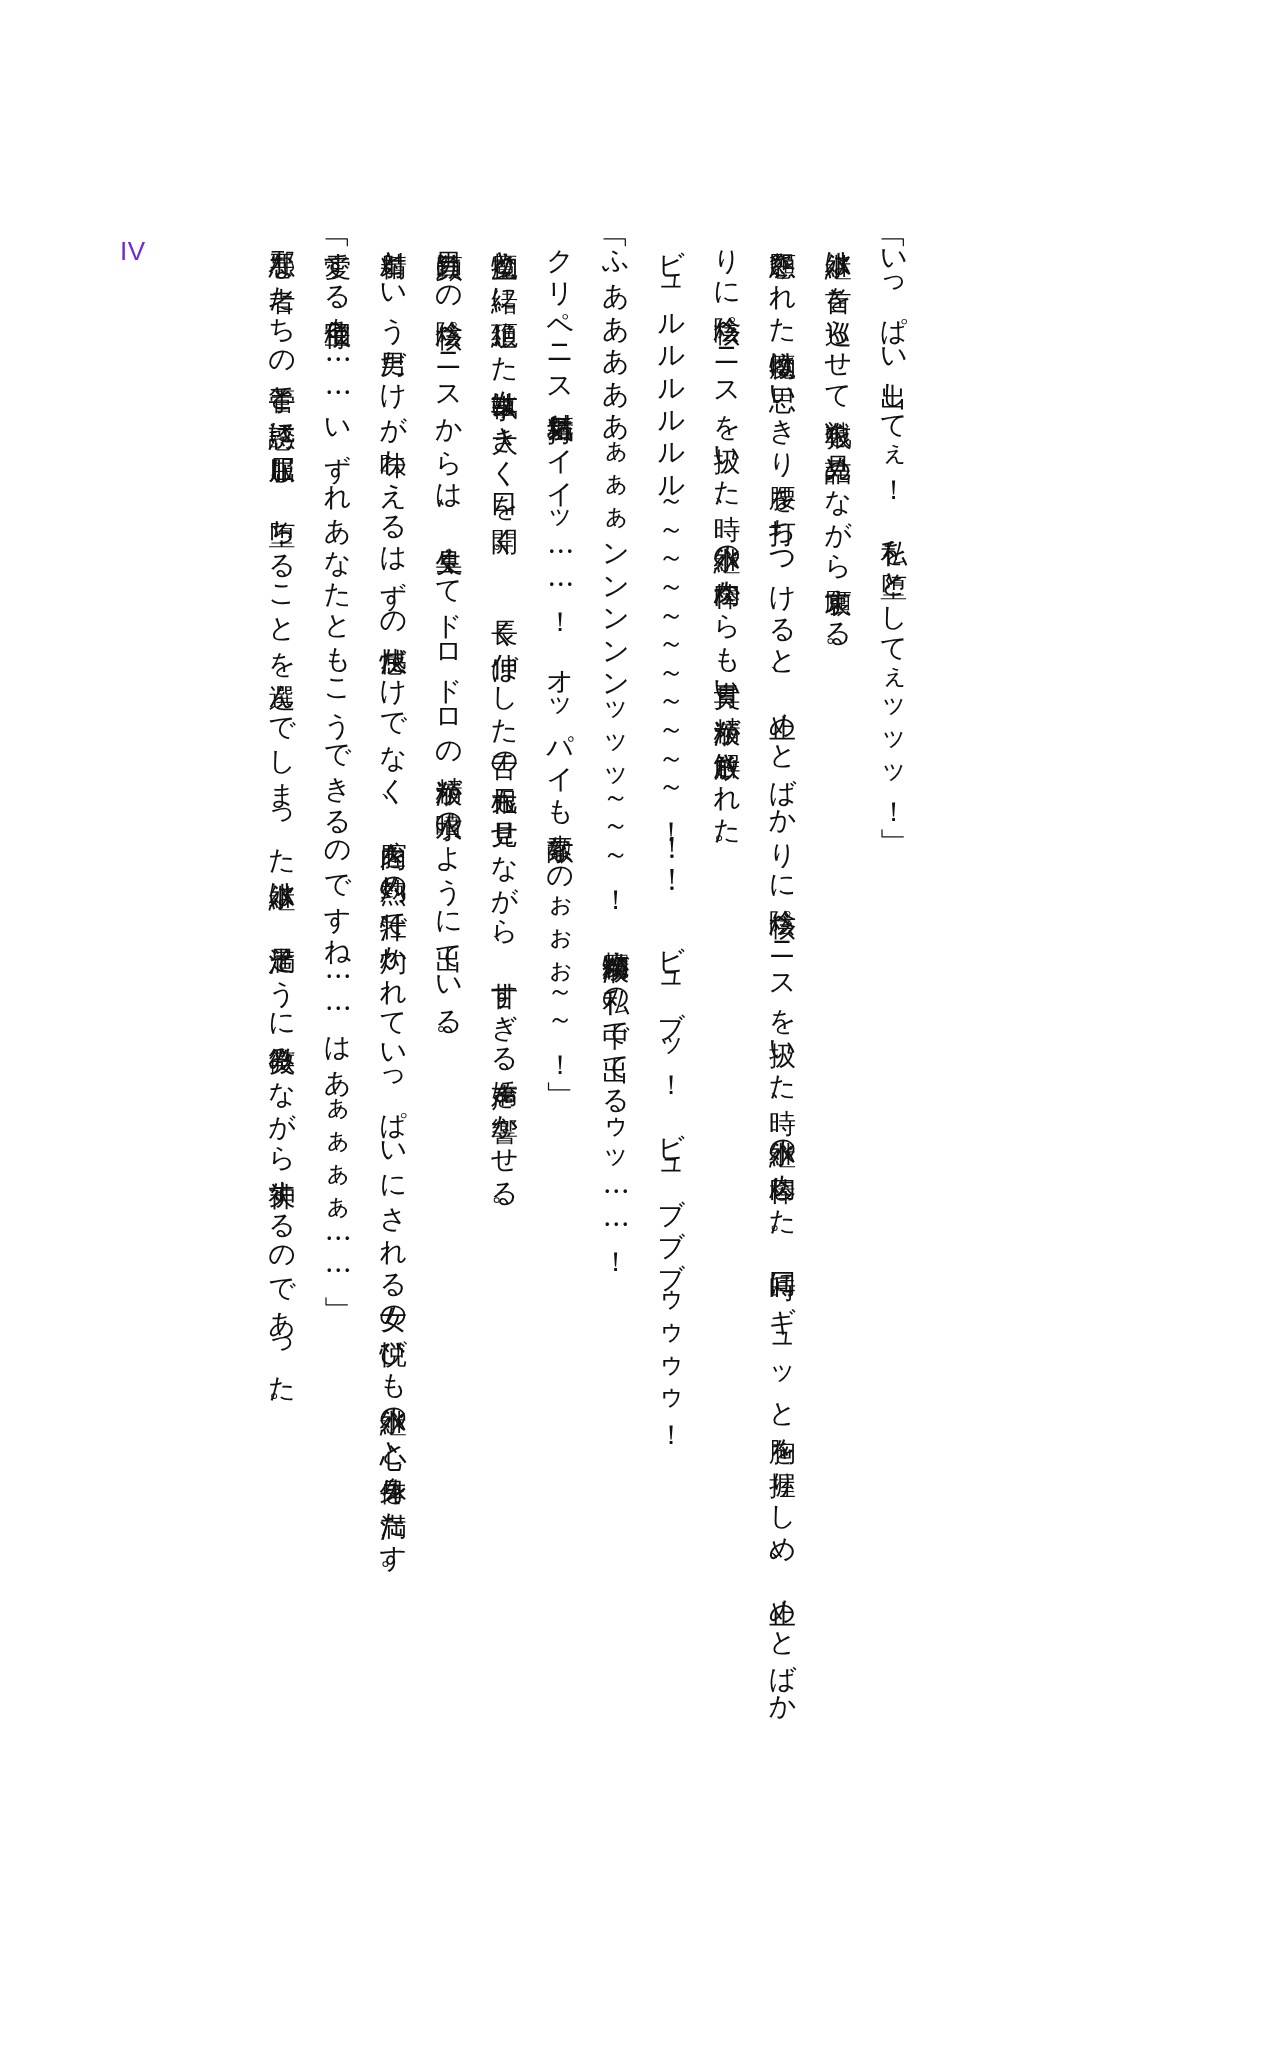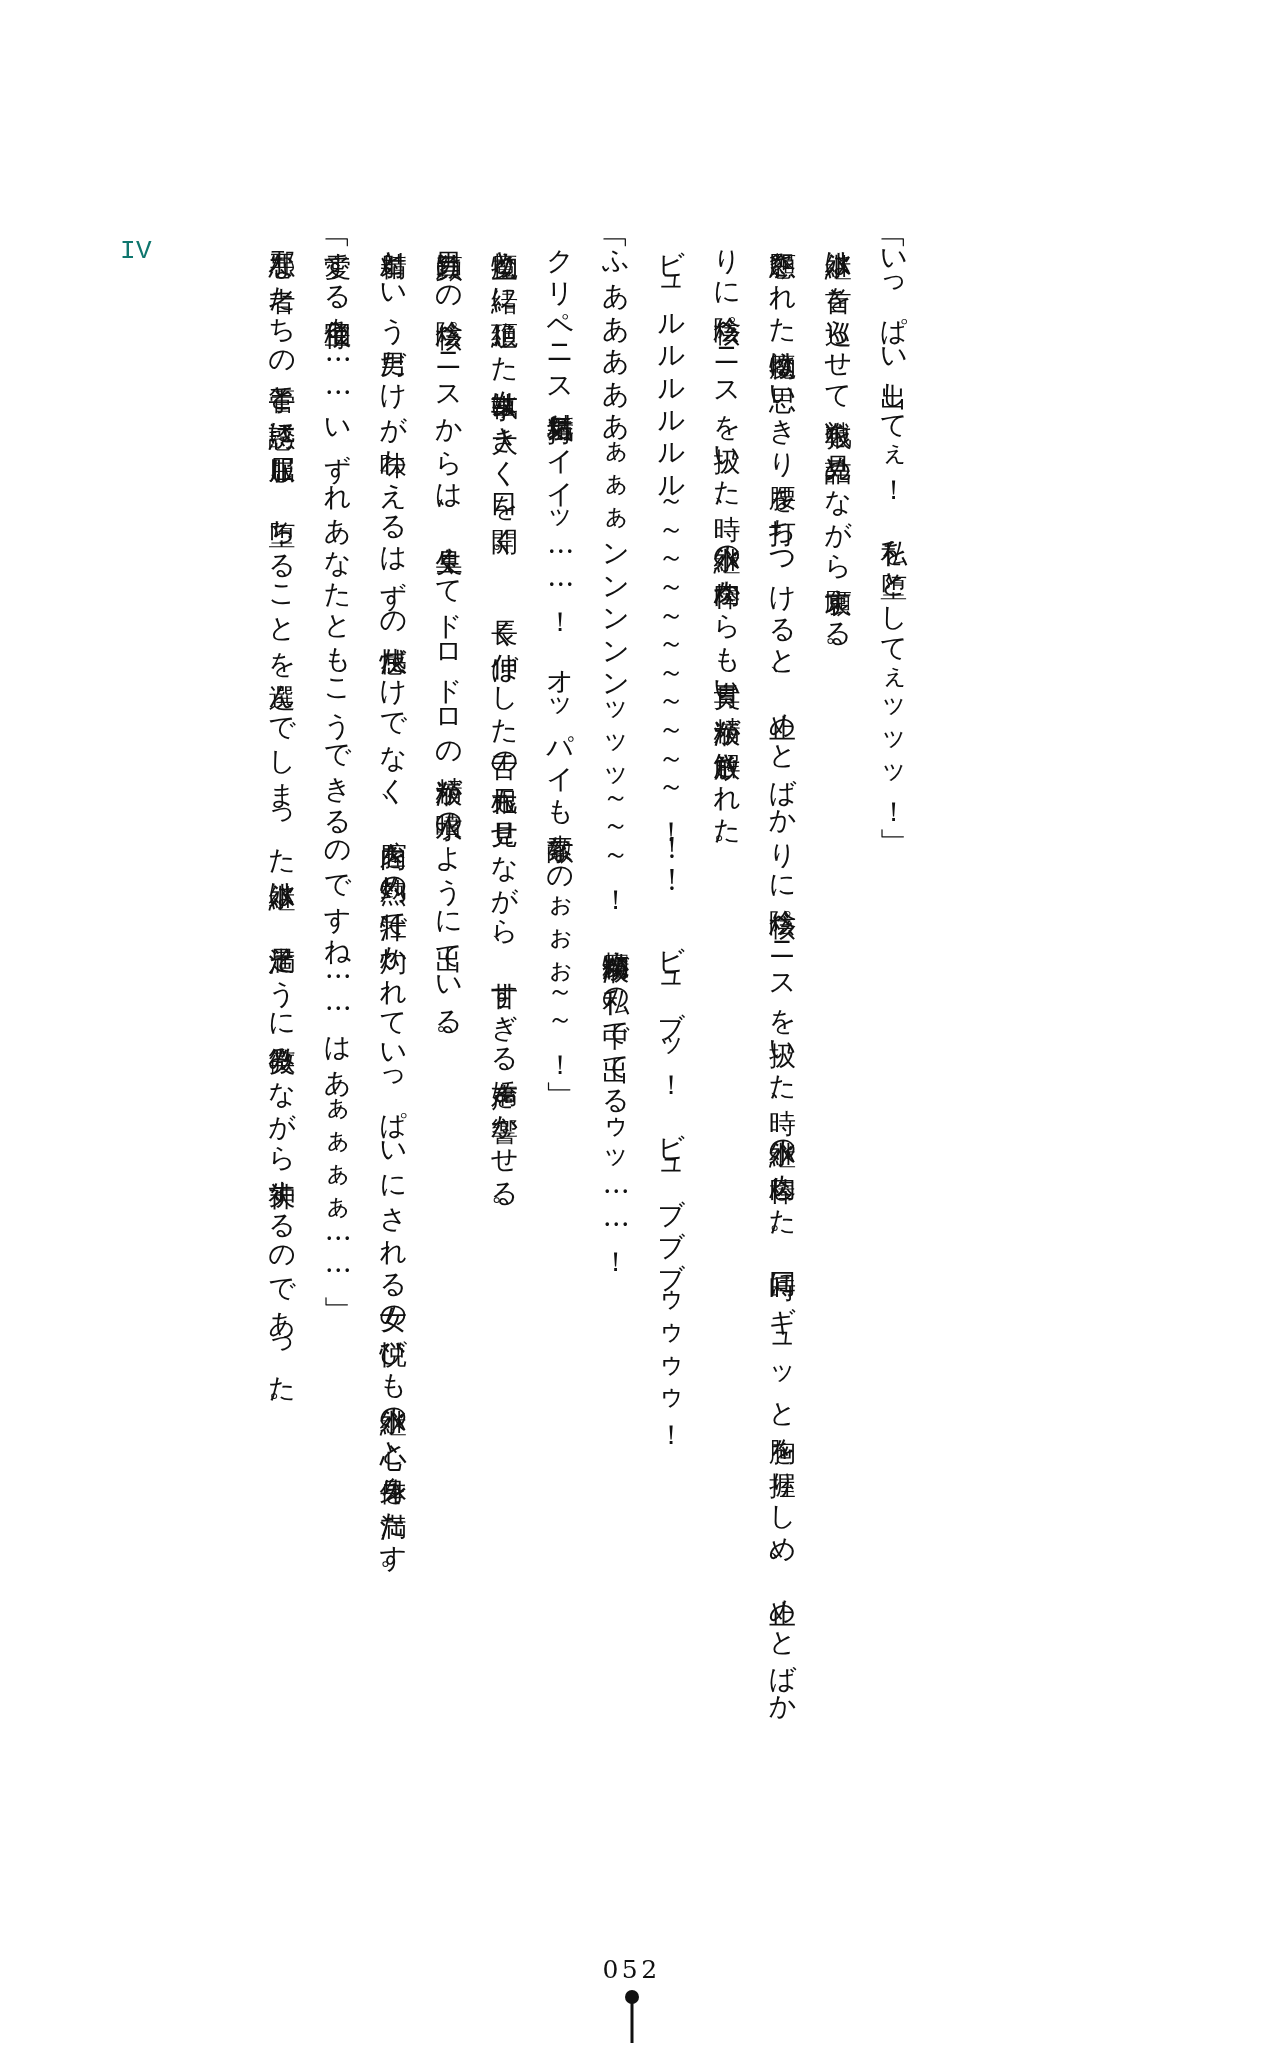--- a/index.html
+++ b/index.html
@@ -45,23 +45,23 @@
     padding: 0;
     text-indent: 0;
   }
 
   
   #section-marker {
     position: absolute;
     top: 236px;
     left: 120px;
     font-size: 26px;
-    font-family: Liberation Mono, monospace;
+    font-family: Liberation Sans, sans-serif;
     letter-spacing: 0.02em;
-    color: #0f766e;
+    color: #6d28d9;
   }
 
   
   #page-footer {
     position: absolute;
     bottom: 62px;
     left: 0;
     width: 100%;
     text-align: center;
   }
@@ -103,20 +103,14 @@
 ビュルルルルルル～～～～～～～～～～～！!!　ビュブッ！　ビュブブブゥゥゥゥ！
 「ふあああああぁぁぁンンンンンッッッ～～～！　魔物精液が私の中で出てるゥッ……！
 クリペニス射精気持ちイイッ……！　オッパイも素敵なのぉぉぉ～～！」
 魔物と一緒に絶頂した女執事は大きく口を開く。　長く伸ばした舌の根元も見せながら、甘すぎる嬌声を響かせる。
 男顔負けの陰核ペニスからは、生臭くてドロドロの精液が噴水のように出ている。
 射精という男だけが味わえるはずの快感だけでなく、膣内を灼熱の牡汁で灼かれていっぱいにされる女の悦びも氷継の心と身体を満たす。
 「愛する宝仙様ぁ……いずれあなたともこうできるのですね……はあぁぁぁぁ……」
 邪悪な者たちの手管と誘惑に屈服し、堕ちることを選んでしまった氷継は、満足そうに微笑みながら失神するのであった。</p>
   </div>
 
-  <div id="page-footer">
-    <div id="page-number">052</div>
-    <div id="footer-ornament">
-      <div id="footer-rule"></div>
-    </div>
-  </div>
 
 </div>
 
 </body></html>

